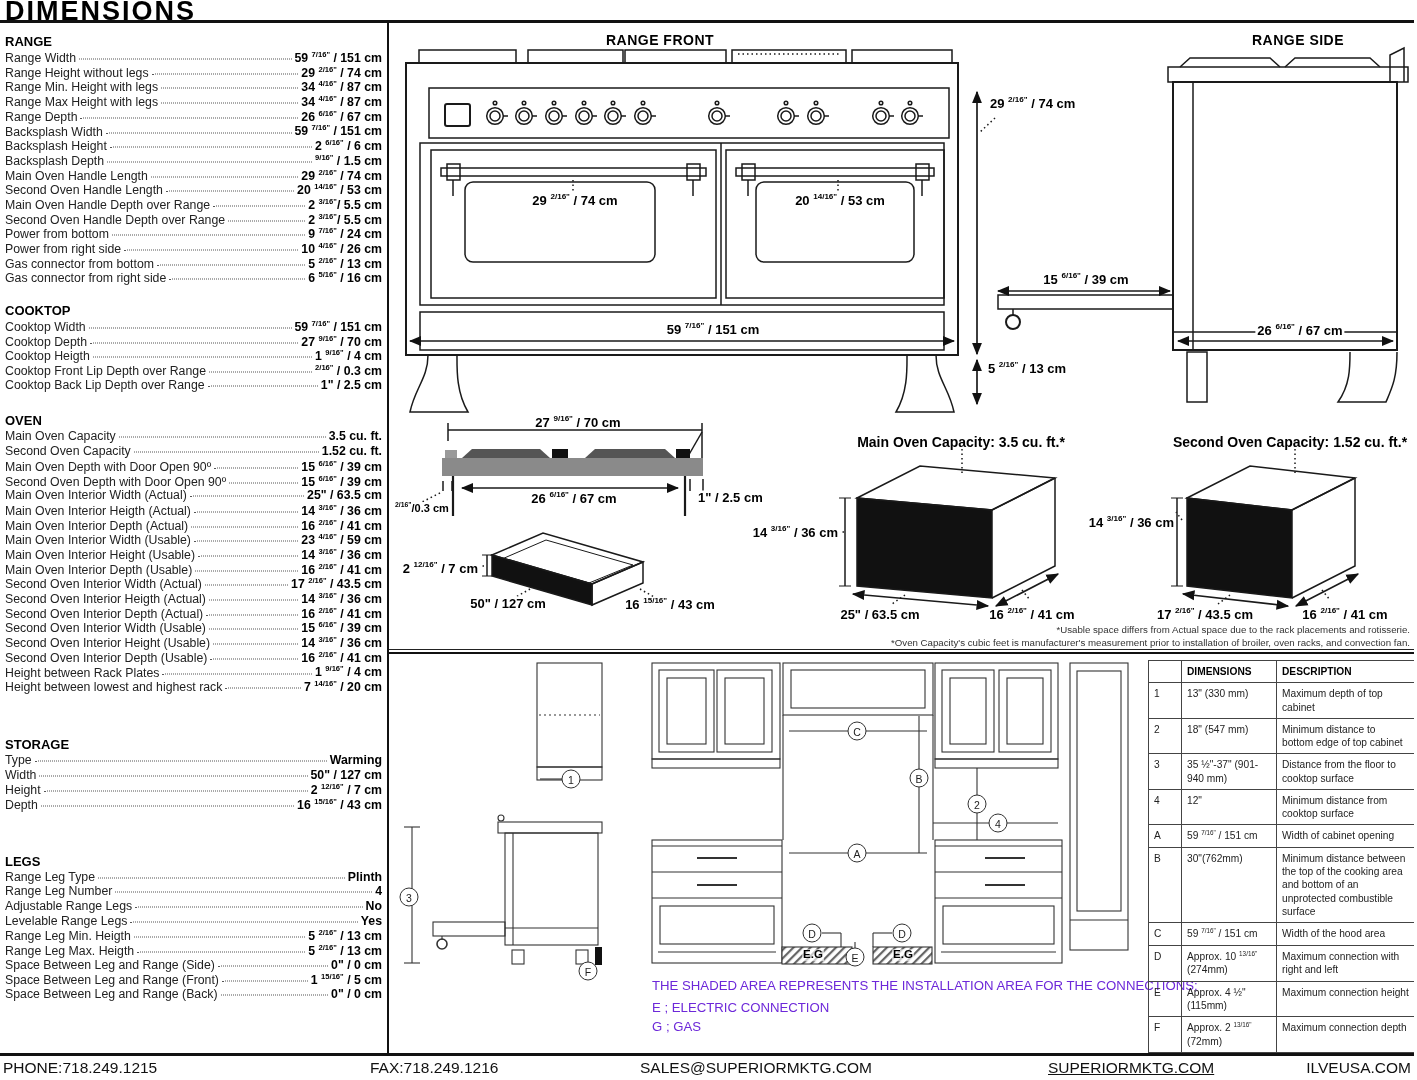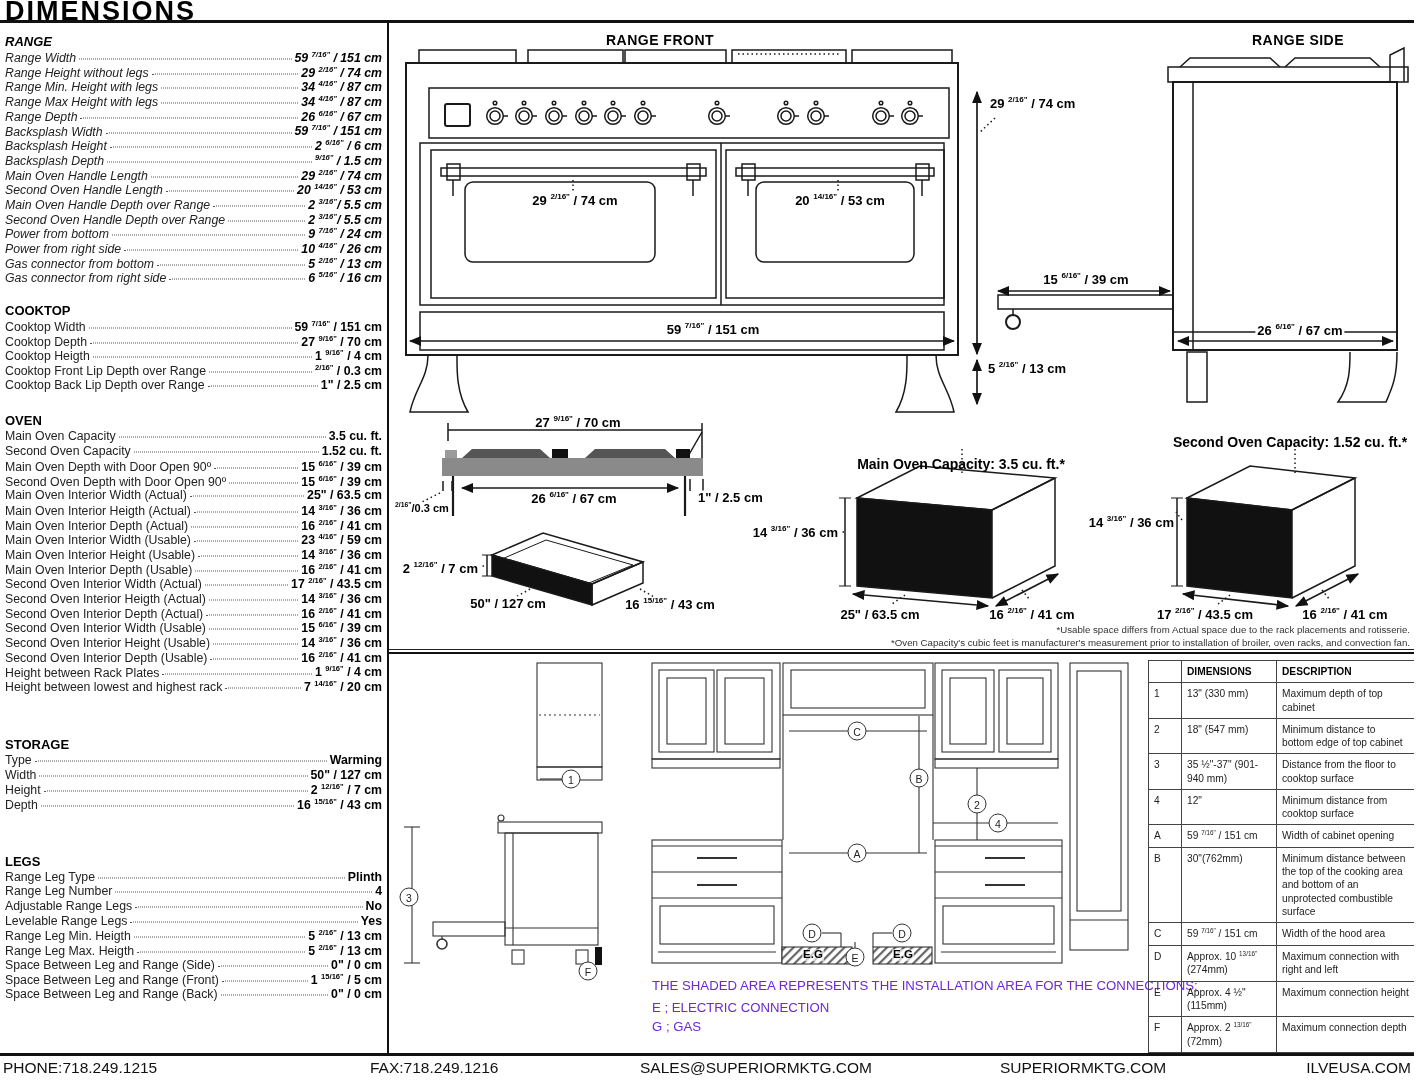--- a/index.html
+++ b/index.html
@@ -8,21 +8,21 @@
   
   .rule-top{position:absolute;left:0;top:20px;width:1417px;height:3px;background:#111;}
   .vdiv{position:absolute;left:387px;top:23px;width:2px;height:1030px;background:#111;}
   .hdiv-a{position:absolute;left:389px;top:649px;width:1028px;height:1px;background:#222;}
   .hdiv-b{position:absolute;left:389px;top:652px;width:1028px;height:2px;background:#111;}
   .rule-bottom{position:absolute;left:0;top:1053px;width:1417px;height:3px;background:#111;}
   .page-title{position:absolute;left:5px;top:-4px;font-size:27px;font-weight:bold;letter-spacing:2px;}
   
   .left-col{position:absolute;left:5px;top:28px;width:377px;}
   .spec-section{margin-top:18px;}
-  .spec-section.s0{margin-top:6px;font-style:italic;}
+  .spec-section.s0{margin-top:6px;}
   .spec-section.s2{margin-top:21px;}
   .spec-section.s3{margin-top:43px;}
   .spec-section.s4{margin-top:42px;}
   .spec-header{font-size:13px;font-weight:bold;height:16px;}
   .spec-row{display:flex;align-items:baseline;height:14.7px;font-size:12.3px;}
   .spec-label{white-space:nowrap;color:#222;}
   .leader{flex:1;border-bottom:1.6px dotted #555;margin:0 3px;transform:translateY(-2.5px);min-width:6px;}
   .spec-value{white-space:nowrap;font-weight:bold;color:#000;}
   sup{font-size:0.62em;vertical-align:super;}
   
@@ -624,21 +624,21 @@
 
   <div class="dim-label frac" style="left:578px;top:422px;">27 <sup>9/16"</sup> / 70 cm</div>
   <div class="dim-label frac" style="left:574px;top:498px;">26 <sup>6/16"</sup> / 67 cm</div>
   <div class="dim-label frac small ll" style="left:393px;top:508px;"><sup>2/16"</sup>/0.3 cm</div>
   <div class="dim-label frac ll" style="left:696px;top:497px;">1" / 2.5 cm</div>
 
   <div class="dim-label frac rr" style="left:392px;top:568px;width:84px;">2 <sup>12/16"</sup> / 7 cm</div>
   <div class="dim-label frac" style="left:508px;top:603px;">50" / 127 cm</div>
   <div class="dim-label frac" style="left:670px;top:604px;">16 <sup>15/16"</sup> / 43 cm</div>
 
-  <div class="dim-label box-title" style="left:961px;top:442px;margin-top:22px;">Main Oven Capacity: 3.5 cu. ft.*</div>
+  <div class="dim-label box-title" style="left:961px;top:442px;">Main Oven Capacity: 3.5 cu. ft.*</div>
   <div class="dim-label frac rr" style="left:736px;top:532px;width:100px;">14 <sup>3/16"</sup> / 36 cm</div>
   <div class="dim-label frac" style="left:880px;top:614px;">25" / 63.5 cm</div>
   <div class="dim-label frac" style="left:1032px;top:614px;">16 <sup>2/16"</sup> / 41 cm</div>
 
   <div class="dim-label box-title" style="left:1290px;top:442px;">Second Oven Capacity: 1.52 cu. ft.*</div>
   <div class="dim-label frac rr" style="left:1072px;top:522px;width:100px;">14 <sup>3/16"</sup> / 36 cm</div>
   <div class="dim-label frac" style="left:1205px;top:614px;">17 <sup>2/16"</sup> / 43.5 cm</div>
   <div class="dim-label frac" style="left:1345px;top:614px;">16 <sup>2/16"</sup> / 41 cm</div>
 
   <div class="footnote" style="top:624px;">*Usable space differs from Actual space due to the rack placements and rotisserie.</div>
@@ -721,16 +721,16 @@
           <td>F</td>
           <td class="frac">Approx. 2 <sup>13/16"</sup> (72mm)</td>
           <td>Maximum connection depth</td>
         </tr>
       </tbody>
   </table>
 
   <div class="footer-item" style="left:3px;">PHONE:718.249.1215</div>
   <div class="footer-item" style="left:370px;">FAX:718.249.1216</div>
   <div class="footer-item" style="left:640px;">SALES@SUPERIORMKTG.COM</div>
-  <div class="footer-item" style="left:1000px;">SUPERIORMKTG.COM</div>
+  <div class="footer-item" style="left:1048px;text-decoration:underline;">SUPERIORMKTG.COM</div>
   <div class="footer-item" style="right:3px;">ILVEUSA.COM</div>
 
 </div>
 
 </body></html>

